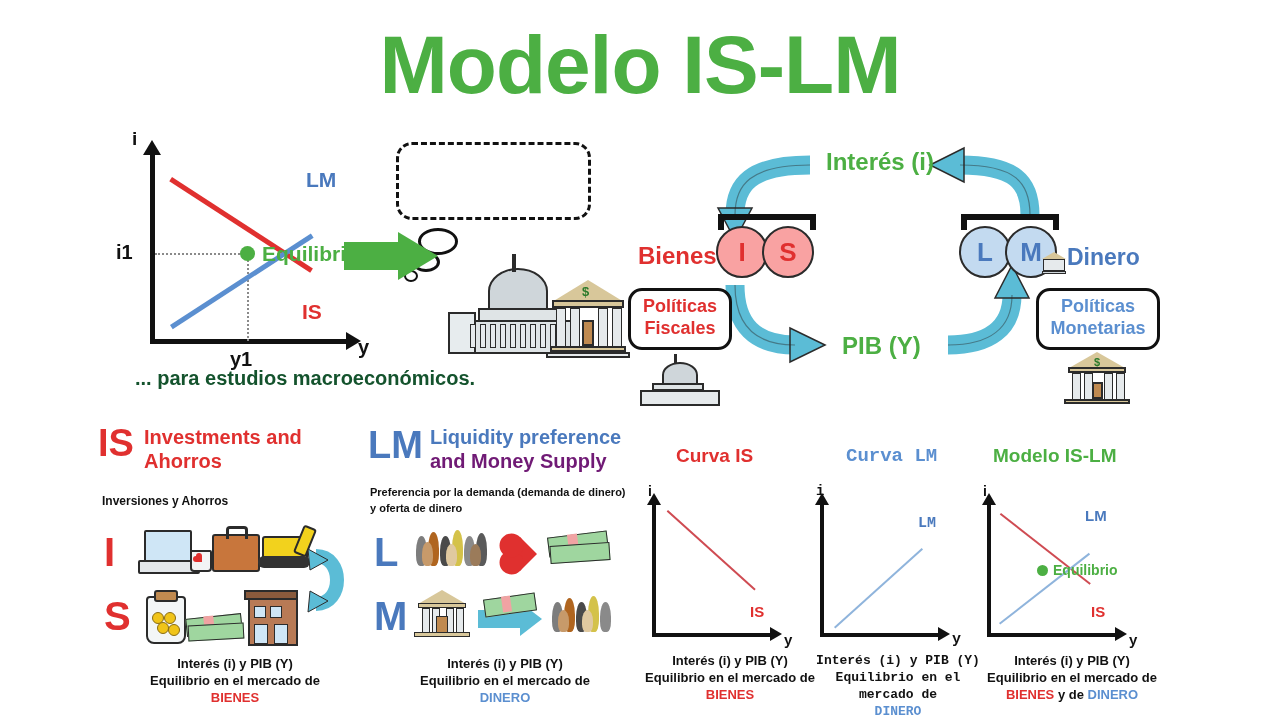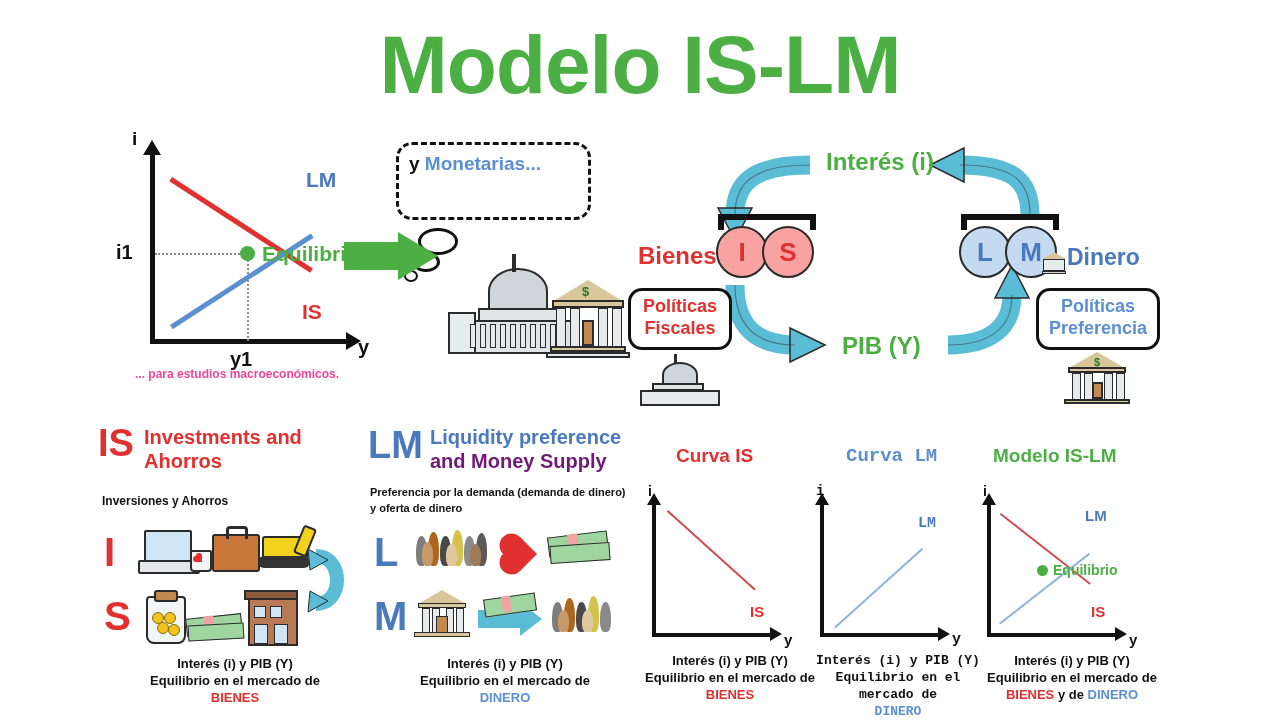--- a/index.html
+++ b/index.html
@@ -43,21 +43,21 @@
 
   .tag-is{color:#e0302f;font-weight:bold;}
   .tag-lm{color:#4a79bd;font-weight:bold;}
   .tag-eq{color:#4caf43;font-weight:bold;}
 
   .eqdot{border-radius:50%;background:#4caf43;}
   .dash-h{border-top:2px dotted #8a8a8a;}
   .dash-v{border-left:2px dotted #8a8a8a;}
 
   
-  #subtitle{left:135px;top:367px;font-size:12px;color:#ec4899;font-weight:bold;}
+  #subtitle{left:135px;top:367px;font-size:20px;color:#14532d;font-weight:bold;}
 
   
   #bubble{
     left:396px;top:142px;width:195px;height:78px;
     border:3px dashed #111;border-radius:16px;background:#fff;
     padding:6px 10px;box-sizing:border-box;
   }
   #bubble .l1,#bubble .l2{font-size:19px;font-weight:bold;line-height:1.35;white-space:nowrap;}
   .c-black{color:#111;}
   .c-red{color:#e0302f;}
@@ -160,21 +160,20 @@
   <div class="abs tag-is nosel" style="left:192px;top:160px;font-size:21px;">IS</div>
   <div class="abs tag-eq nosel" style="left:152px;top:102px;font-size:21px;">Equilibrio</div>
 
   <div class="abs nosel" style="left:6px;top:101px;font-size:20px;font-weight:bold;color:#111;">i1</div>
   <div class="abs nosel" style="left:120px;top:208px;font-size:20px;font-weight:bold;color:#111;">y1</div>
 </div>
 
 <div class="abs nosel" id="subtitle">... para estudios macroeconómicos.</div>
 
 <div class="abs" id="bubble">
-  <div class="l2 nosel"><span class="c-black">y </span><span class="c-blue">Monetarias...</span></div>
 </div>
 <div class="abs bub1"></div>
 <div class="abs bub2"></div>
 <div class="abs bub3"></div>
 
 <div class="abs" id="green-arrow">
   <div class="abs shaft"></div>
     <div class="abs head"></div>
 </div>
 
@@ -258,21 +257,21 @@
 
   <div class="abs" style="left:8px;top:212px;width:96px;height:54px;">
     <div class="abs" style="left:36px;top:2px;width:3px;height:10px;background:#2b2b2b;"></div>
     <div class="abs" style="left:24px;top:10px;width:32px;height:22px;border-radius:50% 50% 0 0;background:#cfd6da;border:2px solid #2b2b2b;"></div>
     <div class="abs" style="left:14px;top:31px;width:52px;height:8px;background:#dfe4e6;border:2px solid #2b2b2b;box-sizing:border-box;"></div>
     <div class="abs" style="left:2px;top:38px;width:80px;height:16px;background:#e6eaec;border:2px solid #2b2b2b;box-sizing:border-box;"></div>
   </div>
 
   <div class="abs callout" style="left:406px;top:148px;width:124px;height:62px;">
     <div class="ln c-blue">Políticas</div>
-    <div class="ln c-blue">Preferencia</div>
+    <div class="ln c-blue">Monetarias</div>
   </div>
 
   <div class="abs" style="left:434px;top:212px;width:74px;height:56px;">
     <div class="abs" style="left:5px;top:0;width:0;height:0;border-left:28px solid transparent;border-right:28px solid transparent;border-bottom:16px solid #d8c79a;"></div>
     <div class="abs nosel" style="left:30px;top:4px;font-size:11px;font-weight:bold;color:#2b7a2b;">$</div>
     <div class="abs" style="left:4px;top:15px;width:58px;height:6px;background:#d8c79a;border:2px solid #2b2b2b;box-sizing:border-box;"></div>
     <div class="abs col" style="left:8px;top:21px;width:7px;height:26px;"></div>
     <div class="abs col" style="left:20px;top:21px;width:7px;height:26px;"></div>
     <div class="abs col" style="left:40px;top:21px;width:7px;height:26px;"></div>
     <div class="abs col" style="left:52px;top:21px;width:7px;height:26px;"></div>

